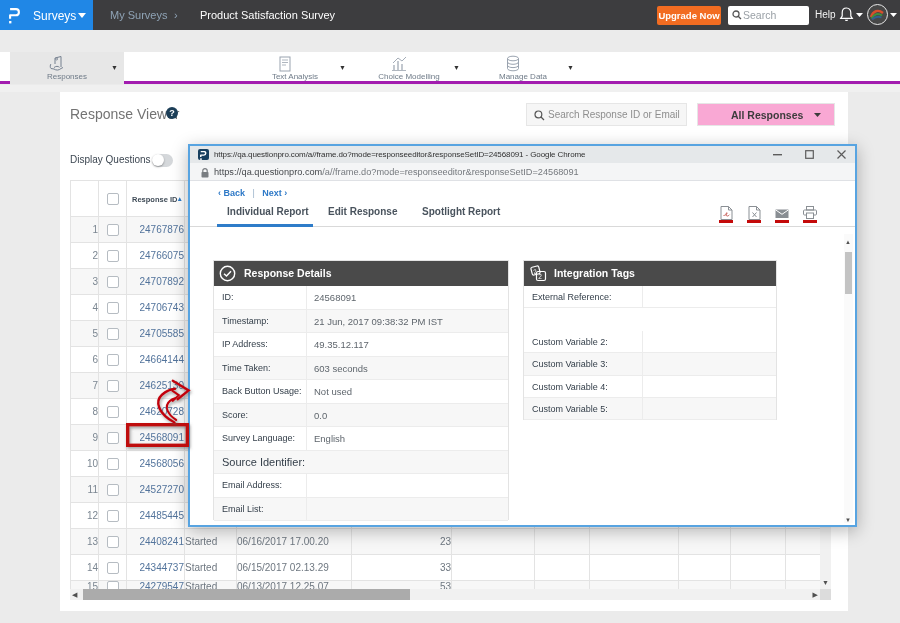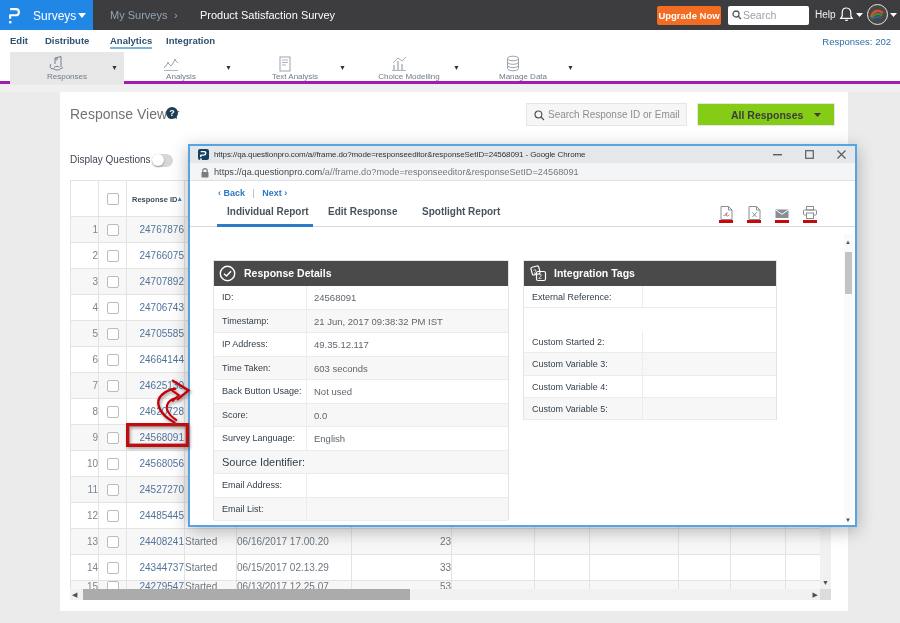--- a/index.html
+++ b/index.html
@@ -31,21 +31,21 @@
 .ticon { position:absolute; top:3px; }
 .tcaret { position:absolute; top:12px; font-size:7px; color:#333; }
 #greystrip { left:0; top:85px; width:900px; height:7px; background:#f0f0f0; }
 
 
 #card { left:60px; top:92px; width:788px; height:519px; background:#fff; }
 #rvtitle { left:10px; top:14px; font-size:14px; color:#737373; }
 #rvhelp { left:106px; top:15px; width:12px; height:12px; border-radius:50%; background:#1c3e57; color:#fff; font-size:9px; font-weight:bold; text-align:center; line-height:12px; }
 #rsearch { left:466px; top:11px; width:161px; height:23px; background:#f6f6f6; border:1px solid #e6e6e6; }
 #rsearch span { position:absolute; left:21px; top:5px; font-size:10px; color:#8e8e8e; }
-#allresp { left:637px; top:11px; width:138px; height:23px; background:#84cc16; border:1px solid #e6e6e6; }
+#allresp { left:637px; top:11px; width:138px; height:23px; background:#f9a8d4; border:1px solid #e6e6e6; }
 #allresp span { position:absolute; left:33px; top:5px; font-size:10.5px; color:#3c3c3c; font-weight:bold; }
 #dq { left:10px; top:62px; font-size:10px; color:#3d4752; }
 #toggle { left:92px; top:61.5px; width:21px; height:13px; background:#d5d8db; border-radius:7px; }
 #toggle div { position:absolute; left:0px; top:0.5px; width:12px; height:12px; background:#fff; border-radius:50%; box-shadow:0 1px 2px rgba(0,0,0,.35); }
 
 
 table { border-collapse:collapse; }
 #tclip { left:10px; top:88px; width:762px; height:420px; overflow:hidden; }
 #dtable td { border:1px solid #e3e3e3; padding:0; font-size:10px; height:26px; }
 #dtable tr.hdr td { height:36px; }
@@ -137,47 +137,30 @@
       <path d="M1 10 C3 4 8 2 13 6" stroke="#d94f2b" stroke-width="2.4" fill="none"></path>
       <path d="M1.5 11.5 C4 7 8 5.5 12 8.5" stroke="#3f8f3f" stroke-width="2" fill="none"></path>
       <path d="M2 12.5 C5 9.5 8 9 11.5 10.5" stroke="#355f8f" stroke-width="1.8" fill="none"></path>
     </svg>
   </div>
   <svg class="abs" style="left:890px;top:13px" width="7" height="4">
         <path d="M0 0 L7 0 L3.5 4 Z" fill="#fff"></path>
       </svg>
 </div>
 
-<div class="abs" id="menubar">
-  <span class="mitem" style="left:10px">Edit</span>
-  <span class="mitem" style="left:45px">Distribute</span>
-  <span class="mitem" style="left:110px;border-bottom:2px solid #7db6dd;padding-bottom:1px">Analytics</span>
-  <span class="mitem" style="left:166px">Integration</span>
-  <span id="resp202">Responses: 202</span>
-</div>
 
 <div class="abs" id="toolbar">
   <div class="tsec" style="left:10px;width:114px;background:#e7e7e7">
     <svg class="ticon" style="left:38px" width="18" height="18" viewBox="0 0 18 18">
       <path d="M7 9 L7 3 L13 1.5 L13 12" fill="none" stroke="#75808f" stroke-width="1"></path>
       <circle cx="8.6" cy="4" r="1" fill="none" stroke="#75808f" stroke-width="0.8"></circle>
       <path d="M3 9 C2 9.5 2 13 3 13.5 L6 14 C8 15.5 11 15.5 13 13.5 L15 12.5" fill="none" stroke="#75808f" stroke-width="1"></path>
       <path d="M6 12.5 C8 11 10 11 11.5 12.3" fill="none" stroke="#75808f" stroke-width="1"></path>
     </svg>
     <div class="tlabel">Responses</div>
-    <span class="tcaret" style="right:6px">▼</span>
-  </div>
-  <div class="tsec" style="left:124px;width:114px">
-    <svg class="ticon" style="left:38px" width="18" height="18" viewBox="0 0 18 18">
-      <path d="M2 13 L6 8 L9 11 L13 5 L16 8" fill="none" stroke="#9aa3af" stroke-width="1"></path>
-      <path d="M2 15.5 L16 15.5" stroke="#9aa3af" stroke-width="0.8"></path>
-      <circle cx="6" cy="8" r="0.9" fill="#9aa3af"></circle>
-          <circle cx="13" cy="5" r="0.9" fill="#9aa3af"></circle>
-    </svg>
-    <div class="tlabel">Analysis</div>
     <span class="tcaret" style="right:6px">▼</span>
   </div>
   <div class="tsec" style="left:238px;width:114px">
     <svg class="ticon" style="left:38px" width="18" height="18" viewBox="0 0 18 18">
       <rect x="4" y="2" width="10" height="14" fill="none" stroke="#9aa3af" stroke-width="1"></rect>
       <path d="M6 5 L12 5 M6 7.5 L12 7.5 M6 10 L10 10" stroke="#9aa3af" stroke-width="0.8"></path>
     </svg>
     <div class="tlabel">Text Analysis</div>
     <span class="tcaret" style="right:6px">▼</span>
   </div>
@@ -587,21 +570,21 @@
         <text x="8.3" y="14" font-size="6.5" fill="#fff" font-family="Liberation Sans">2</text>
       </svg>
       <span>Integration Tags</span>
     </div>
     <div class="prow" style="top:25px;height:22.4px">
           <div class="pdiv" style="left:118px"></div>
           <span class="plabel">External Reference:</span>
         </div>
     <div class="prow" style="top:69.8px;height:22.4px">
           <div class="pdiv" style="left:118px"></div>
-          <span class="plabel">Custom Started 2:</span>
+          <span class="plabel">Custom Variable 2:</span>
         </div>
     <div class="prow g" style="top:92.2px;height:22.4px">
           <div class="pdiv" style="left:118px"></div>
           <span class="plabel">Custom Variable 3:</span>
         </div>
     <div class="prow" style="top:114.6px;height:22.4px">
           <div class="pdiv" style="left:118px"></div>
           <span class="plabel">Custom Variable 4:</span>
         </div>
     <div class="prow g" style="top:137px;height:22.4px">

